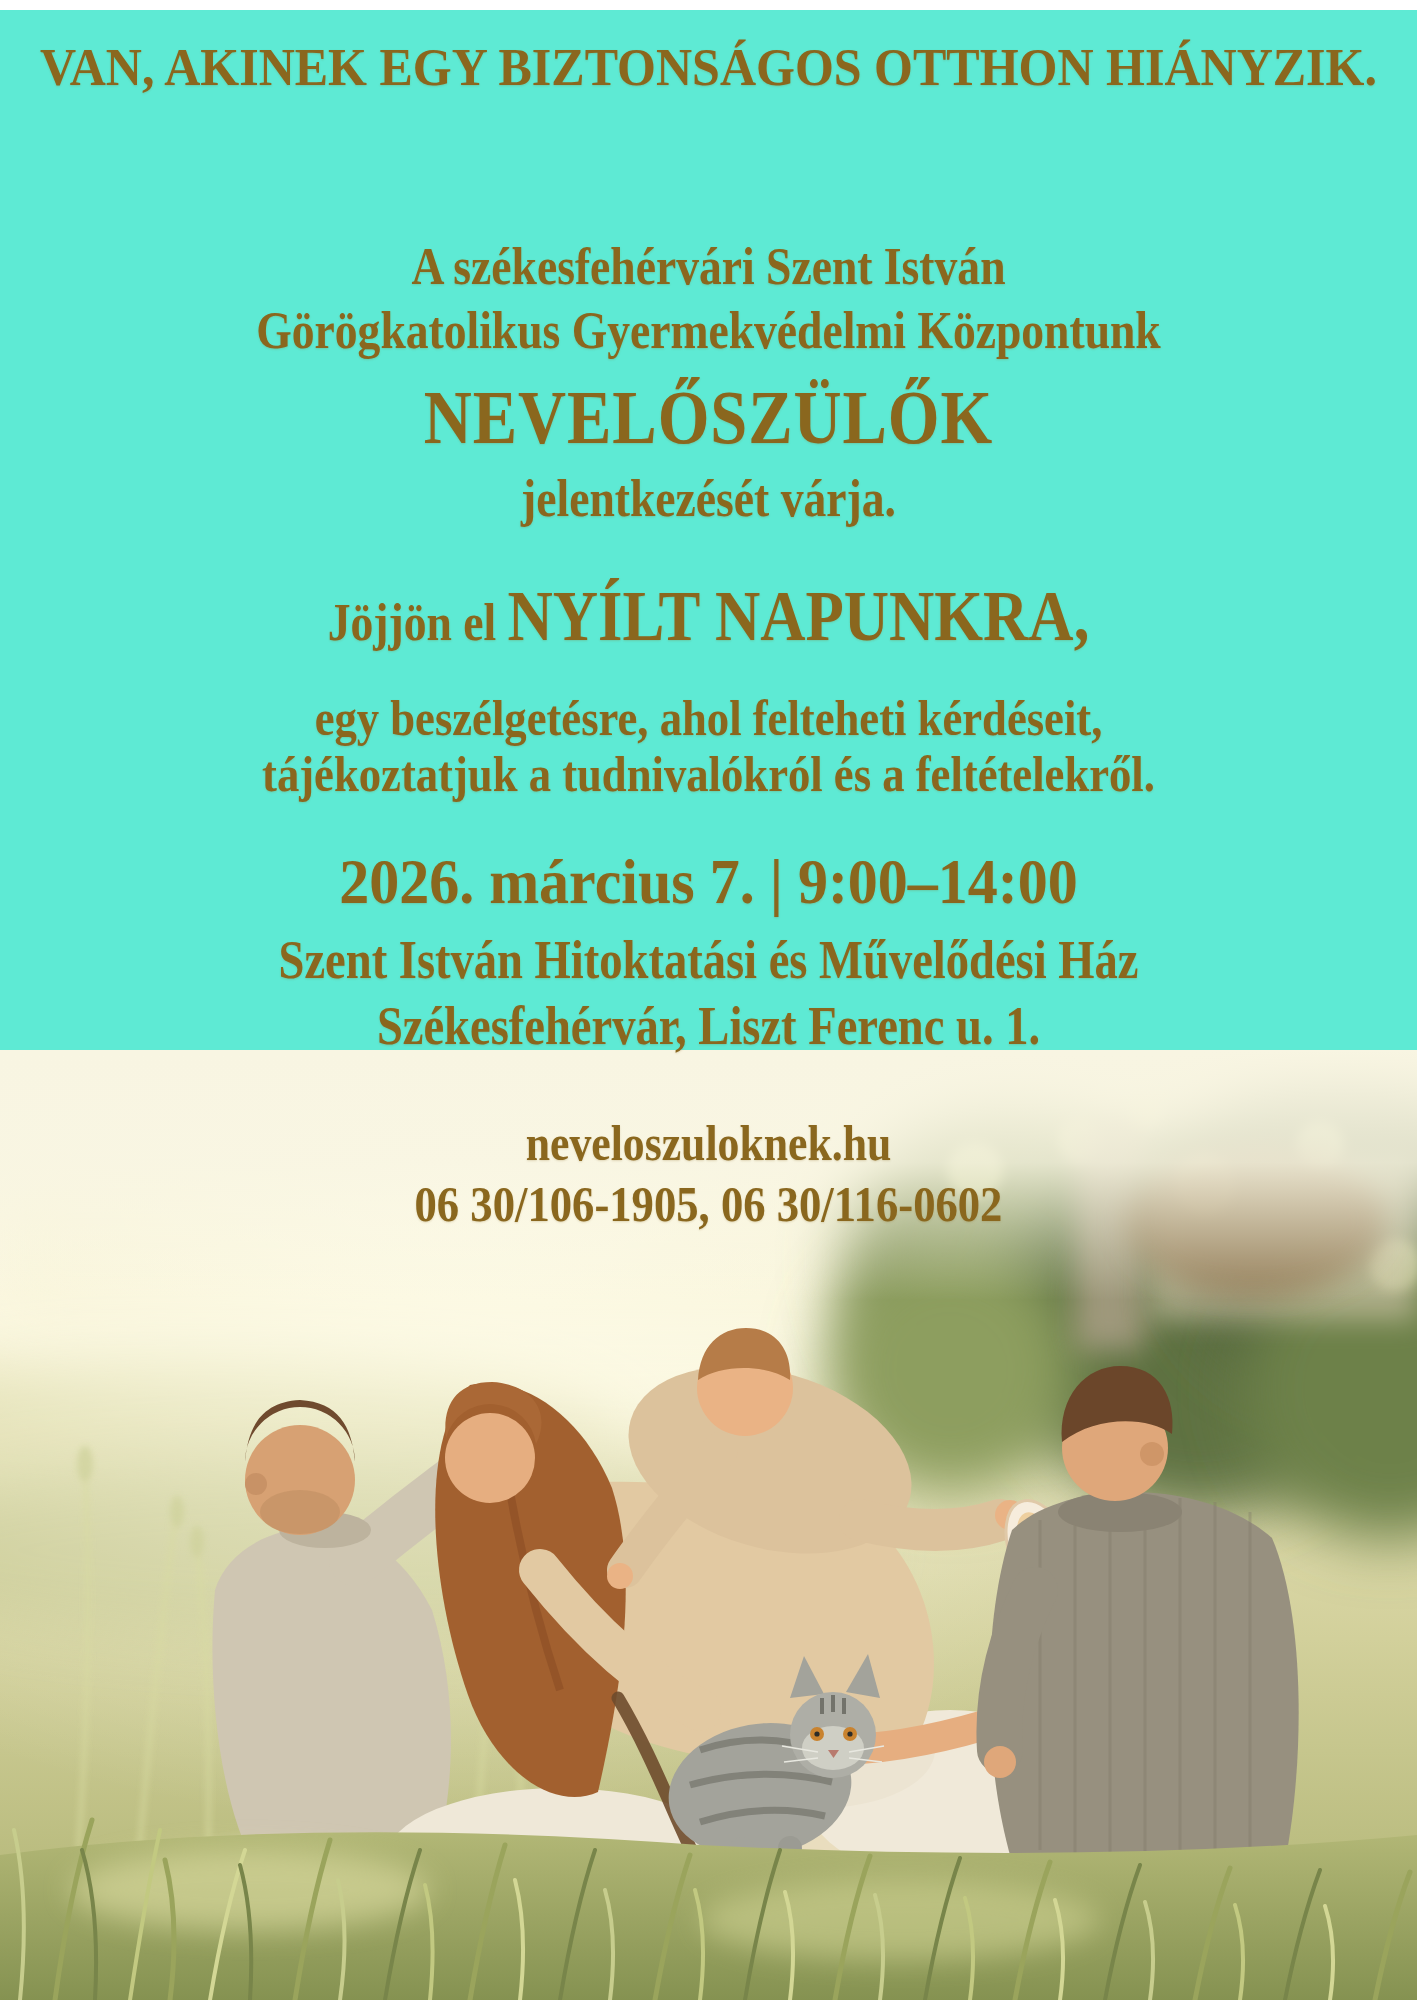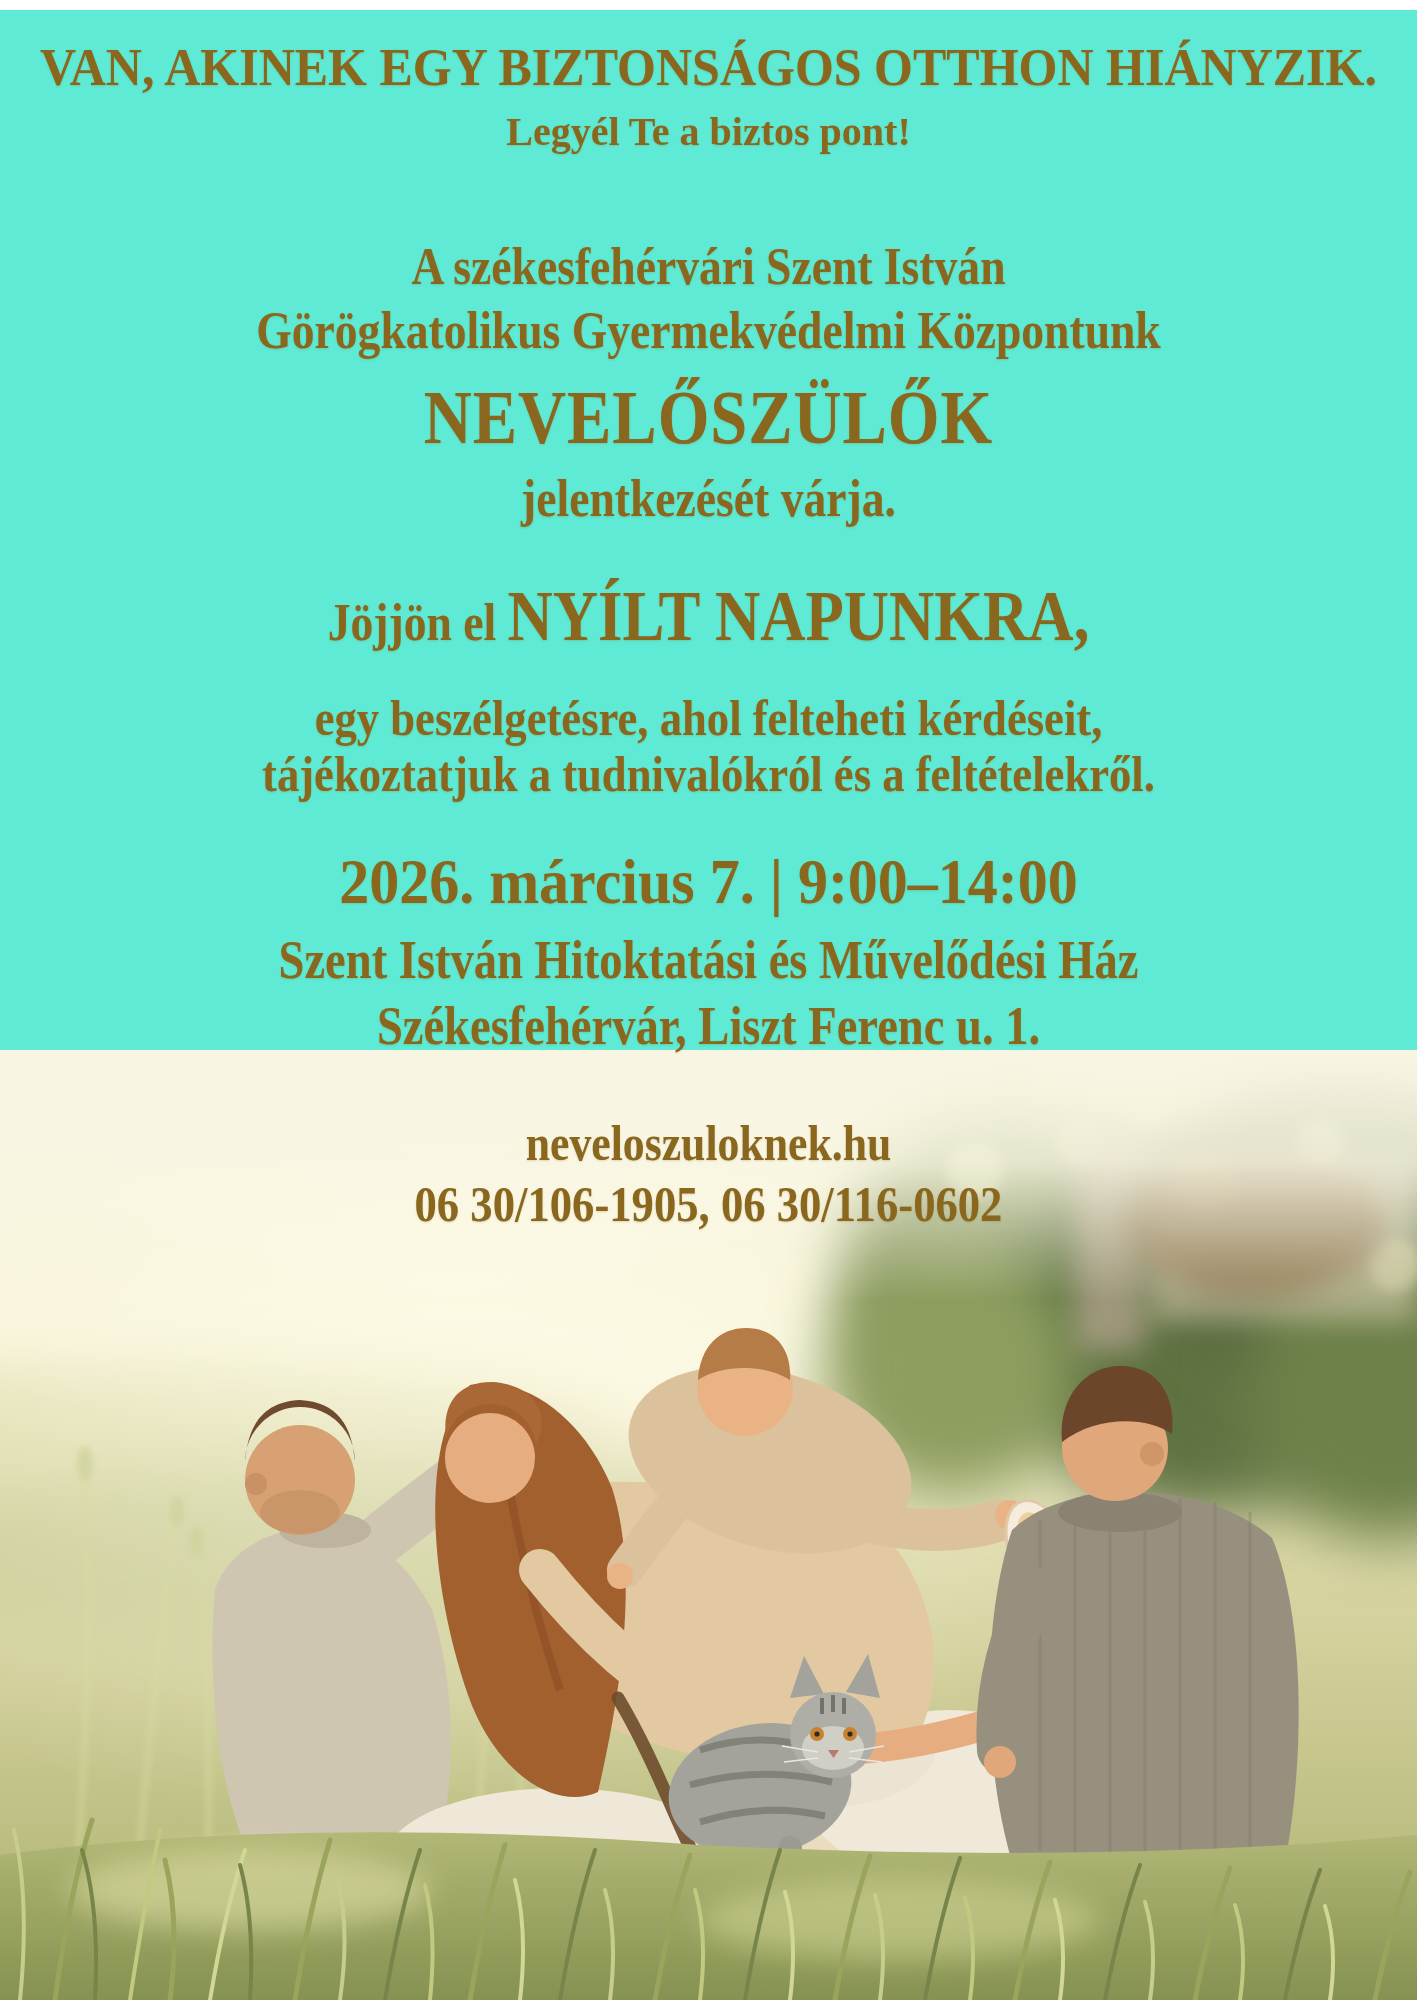--- a/index.html
+++ b/index.html
@@ -247,21 +247,20 @@
           <path d="M1330,950 Q1338,896 1325,856" stroke="#d3d795" stroke-width="4"></path>
           <path d="M1375,950 Q1390,875 1410,822" stroke="#9aa45c" stroke-width="5"></path>
         </g>
       </g>
 
       <rect x="0" y="0" width="1417" height="250" fill="url(#fadetop)"></rect>
     </svg>
   </div>
 
   <div class="tb headline">VAN, AKINEK EGY BIZTONSÁGOS OTTHON HIÁNYZIK.</div>
-  <div class="tb tagline">Legyél Te a biztos pont!</div>
 
   <div class="tb org1">A székesfehérvári Szent István</div>
   <div class="tb org2">Görögkatolikus Gyermekvédelmi Központunk</div>
 
   <div class="tb role">NEVELŐSZÜLŐK</div>
   <div class="tb rolesub">jelentkezését várja.</div>
 
   <div class="tb invite">
     <span>Jöjjön el </span><span class="big">NYÍLT NAPUNKRA,</span>
   </div>

